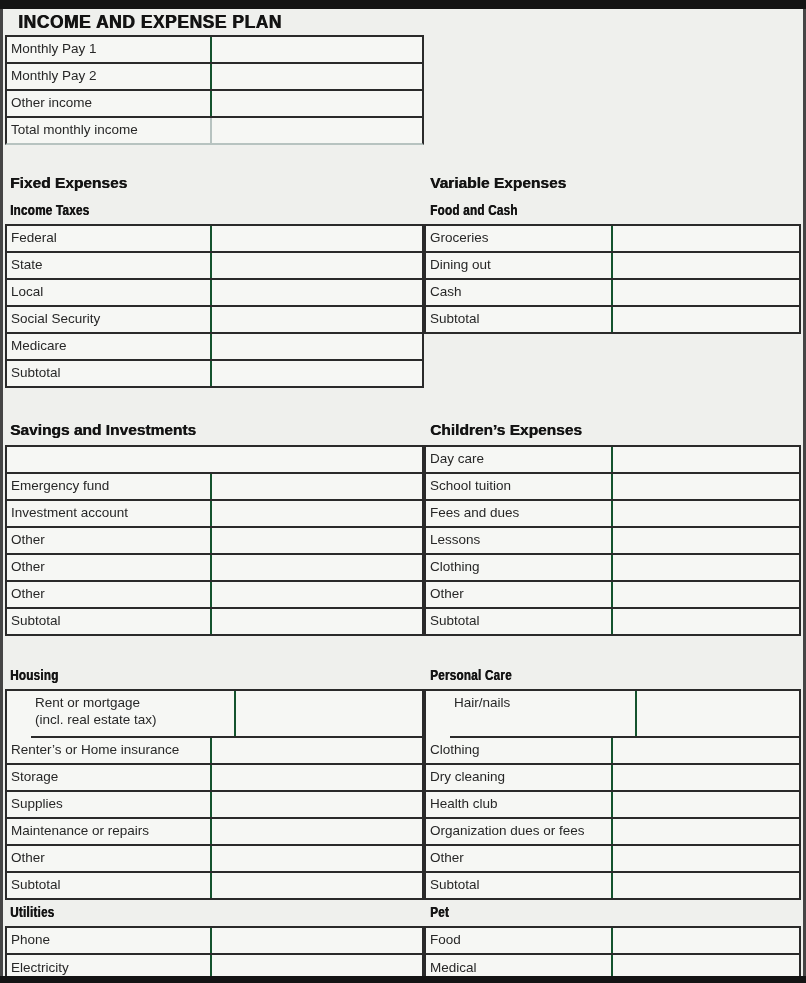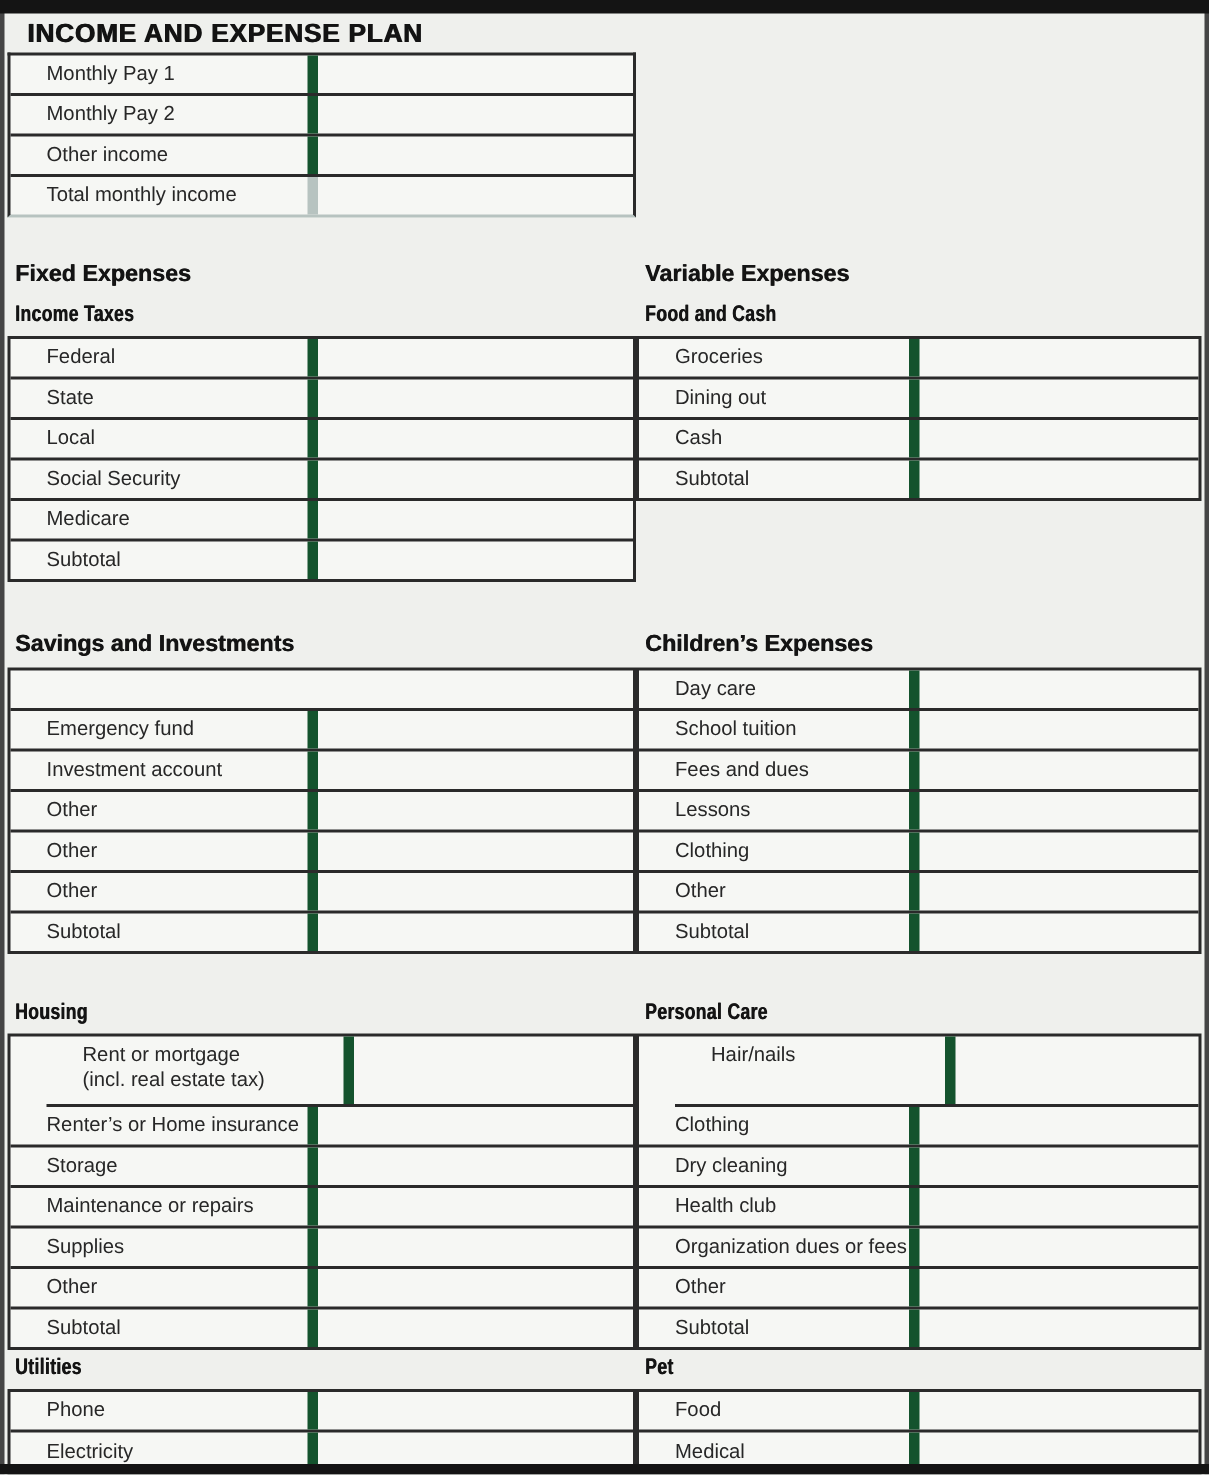--- a/index.html
+++ b/index.html
@@ -42,22 +42,22 @@
   .col-r { left:424px; width:377px; }
   .tbl-income { left:5px; width:419px; top:35px; border-bottom-color:#b7c3c0; }
 
   .trow { display:flex; height:27px; border-bottom:2px solid #2a2a2a; }
   .trow.last { height:25px; border-bottom:none; }
   .trow.tall { height:47px;margin-left:24px; }
   .trow.light { border-bottom-color:#b7c3c0; }
   .trow.light .lcell { border-right-color:#b7c3c0; }
 
   .lcell {
-    width:205px; border-right:7px solid #14532d;
-    padding-left:24px; display:flex; align-items:center;
+    width:205px; border-right:2px solid #14532d;
+    padding-left:4px; display:flex; align-items:center;
     font-size:13.5px; color:#272727; line-height:1.25;
   }
   .col-r .lcell { width:187px; }
   .trow.tall .lcell { align-items:flex-start; padding-top:4px; }
   .lcell .two-line span { display:block; }
   .vcell { flex:1; }
 </style>
 </head>
 <body>
 
@@ -276,27 +276,27 @@
       <div class="vcell"></div>
     </div>
     <div class="trow">
       <div class="lcell">
           <span>Storage</span>
         </div>
       <div class="vcell"></div>
     </div>
     <div class="trow">
       <div class="lcell">
+          <span>Supplies</span>
+        </div>
+      <div class="vcell"></div>
+    </div>
+    <div class="trow">
+      <div class="lcell">
           <span>Maintenance or repairs</span>
-        </div>
-      <div class="vcell"></div>
-    </div>
-    <div class="trow">
-      <div class="lcell">
-          <span>Supplies</span>
         </div>
       <div class="vcell"></div>
     </div>
     <div class="trow">
       <div class="lcell">
           <span>Other</span>
         </div>
       <div class="vcell"></div>
     </div>
     <div class="trow last">

